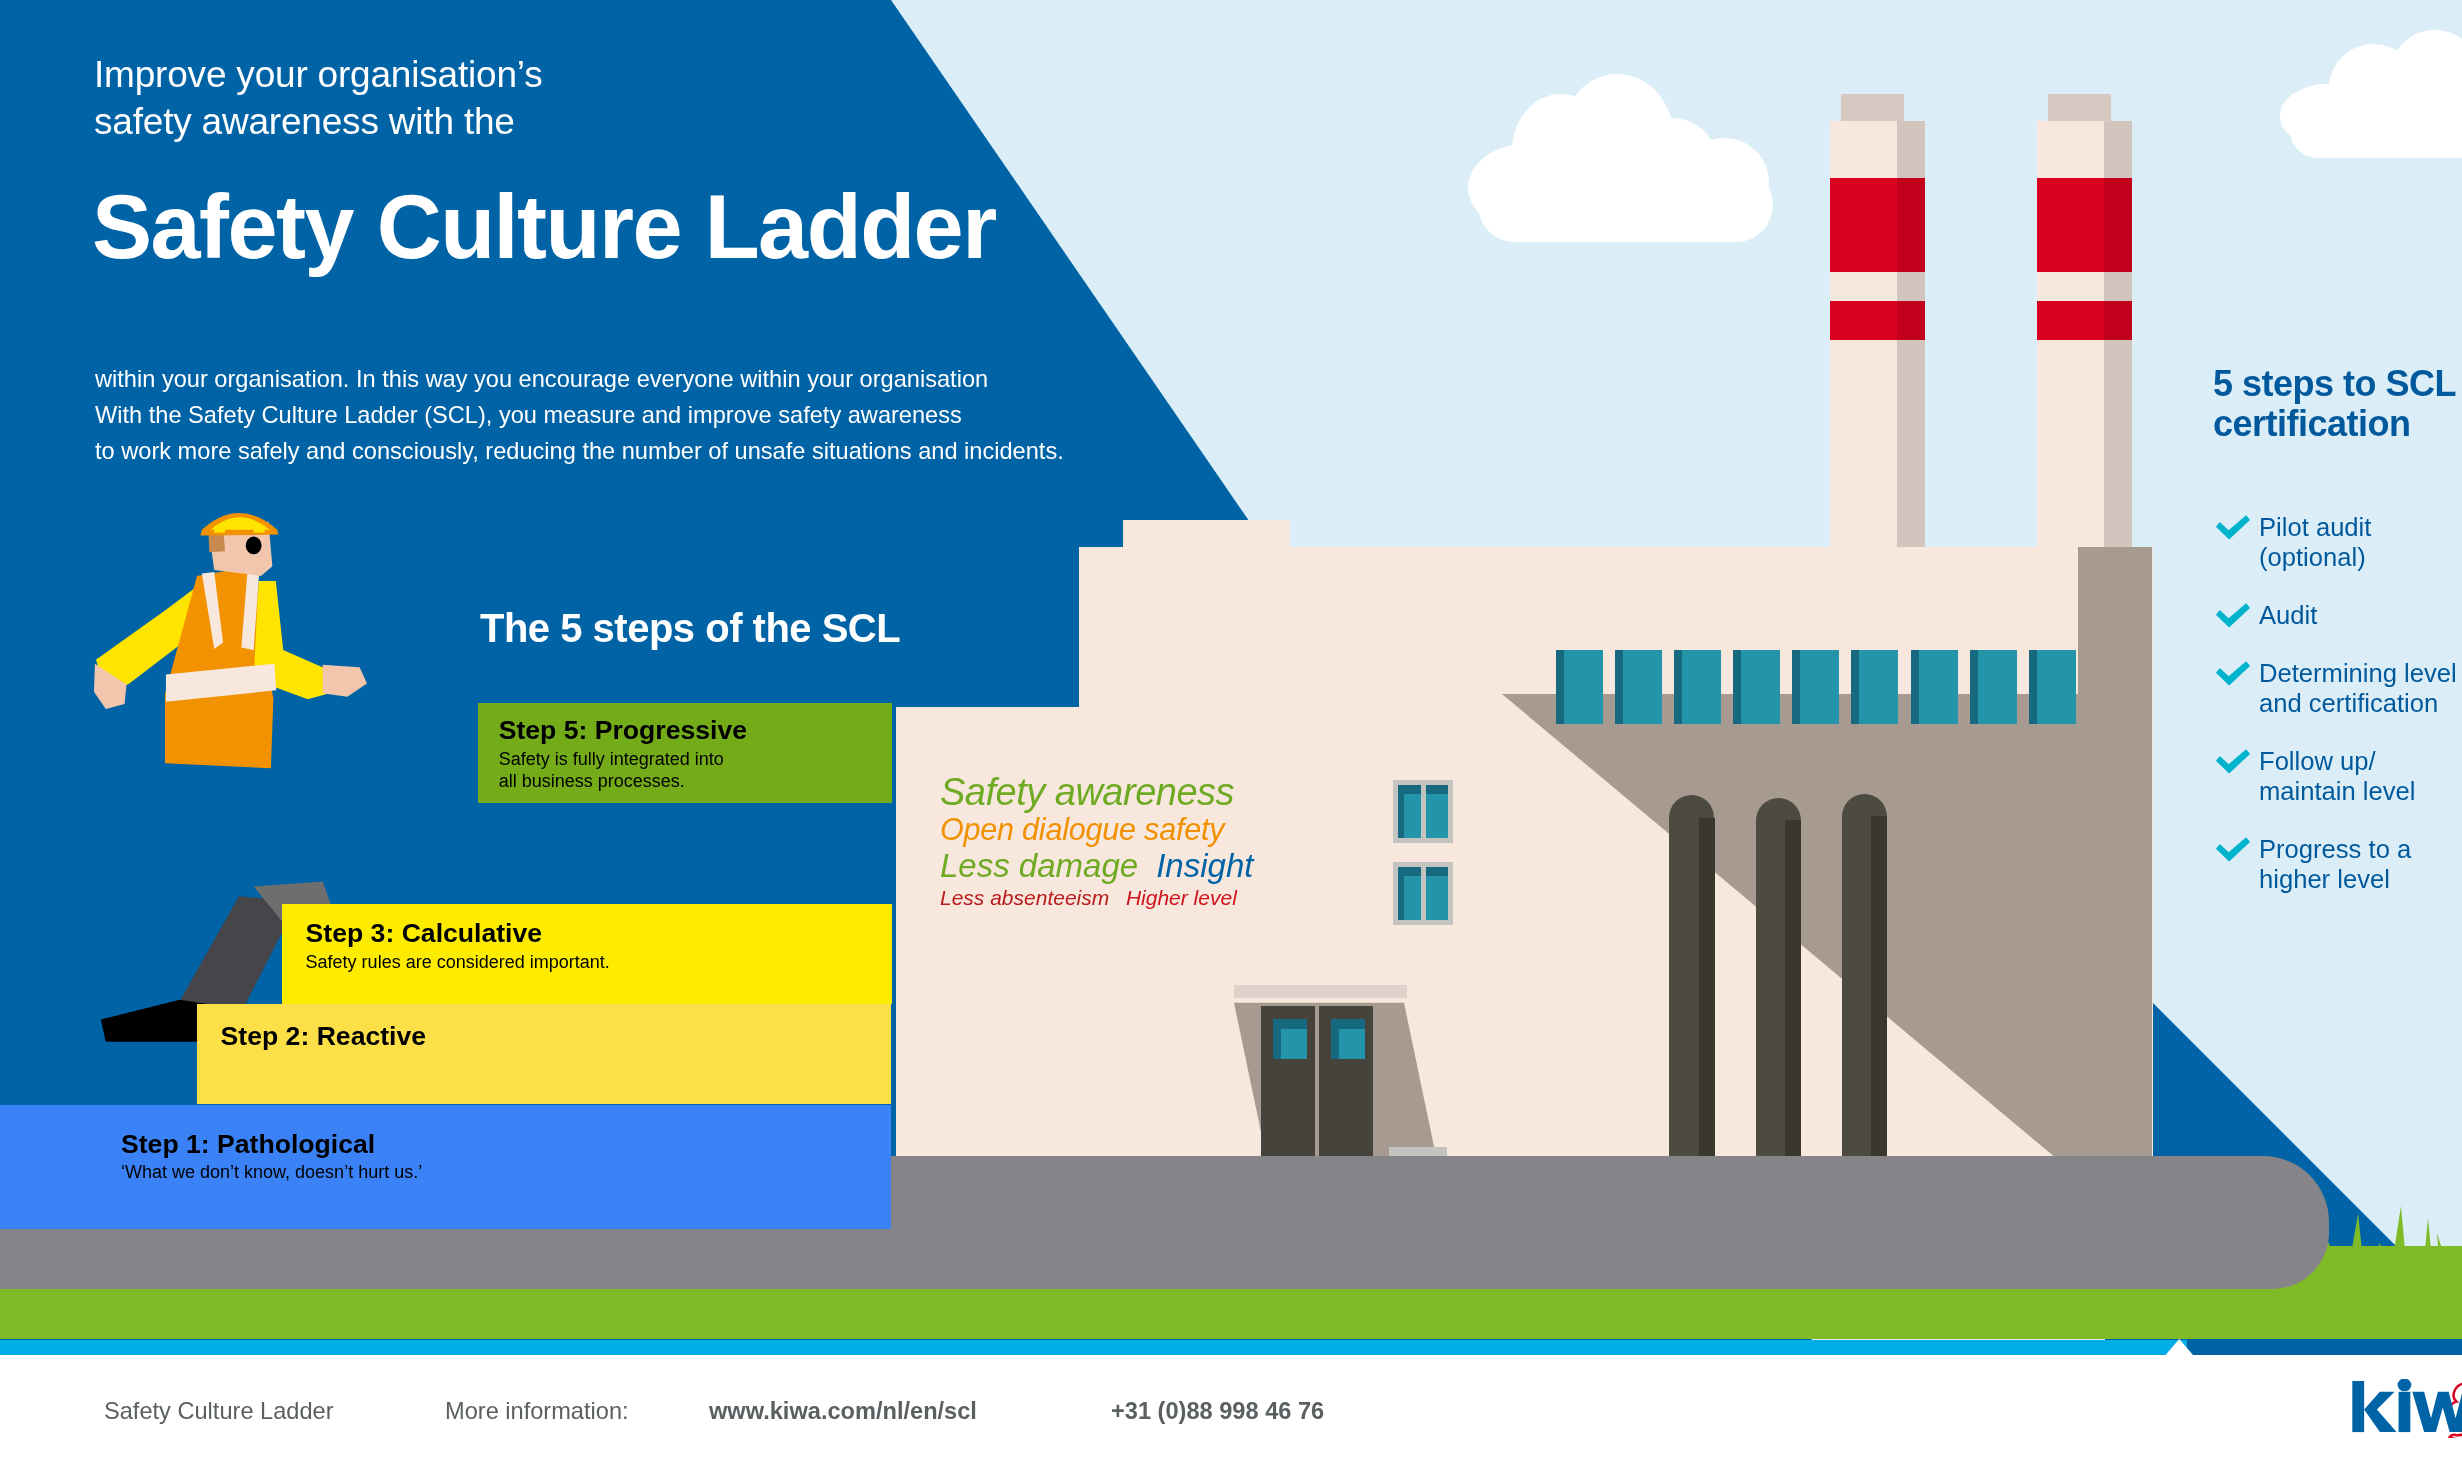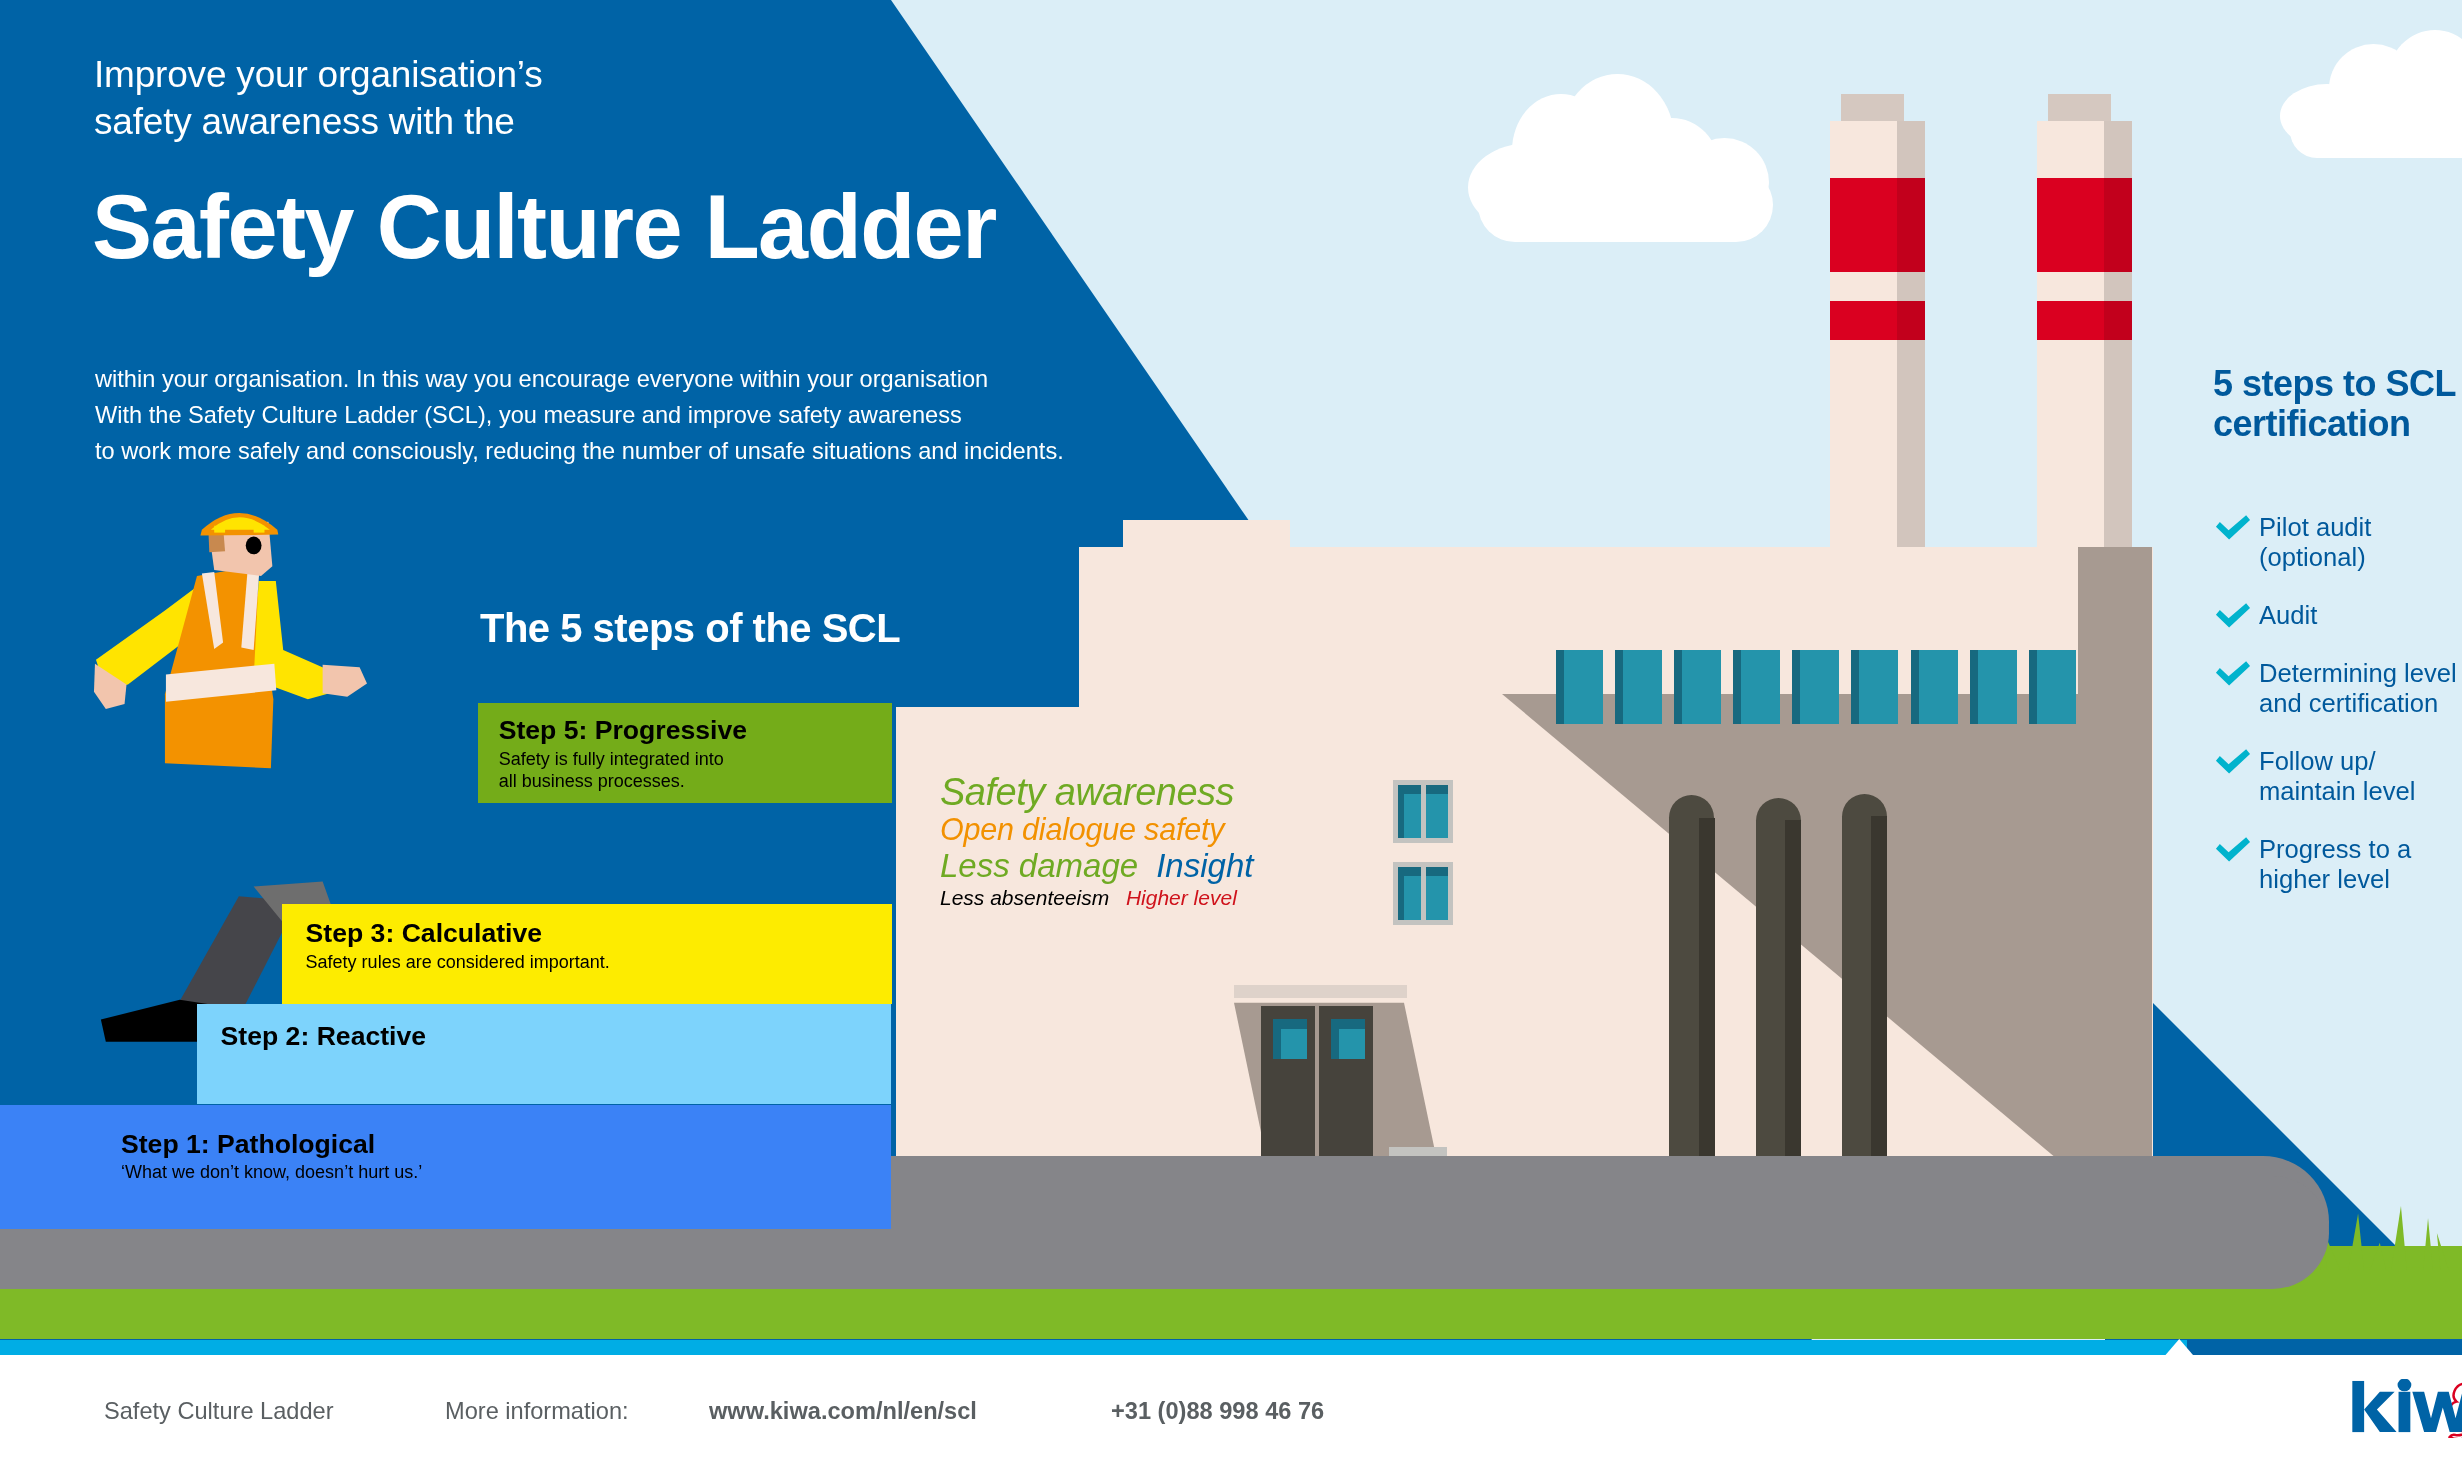--- a/index.html
+++ b/index.html
@@ -56,21 +56,21 @@
   .step .d{font-weight:400;font-size:18px;line-height:1.22;color:#000;margin:3px 0 0 0;}
 
   
   .aw{position:absolute;left:940px;top:773px;width:443px;font-style:italic;line-height:1.03;}
   .aw .l1{font-size:38px;color:#6faa23;font-weight:400;letter-spacing:-0.5px;}
   .aw .l2{font-size:30.5px;color:#f29100;font-weight:400;margin-top:2px;letter-spacing:-0.2px;}
   .aw .l3{font-size:33px;margin-top:3px;}
   .aw .l3 .g{color:#6faa23;}
   .aw .l3 .b{color:#0063a6;}
   .aw .l4{font-size:21px;margin-top:4.9px;font-weight:400;}
-  .aw .l4 .b{color:#000000;}
+  .aw .l4 .b{color:#b91c1c;}
   .aw .l4 .r{color:#cf121b;}
 
   
   .rp-title{position:absolute;left:2213px;top:364px;width:384px;color:#00599c;
             font-size:36px;line-height:1.12;font-weight:700;letter-spacing:-0.5px;}
   .rlist{position:absolute;left:2206px;top:512px;width:404px;}
   .ritem{position:relative;margin-bottom:27.6px;padding-left:53px;}
   .ritem .lbl{color:#00599c;font-size:25.6px;line-height:1.18;font-weight:400;}
   .tick{position:absolute;left:7.9px;top:3px;width:37px;height:25.6px;}
 
@@ -282,21 +282,21 @@
     <p class="d">Safety is fully integrated into</p>
     <p class="d" style="margin-top:0">all business processes.</p>
   </div>
 
 
   <div class="step" style="left:282px;top:904px;width:610px;height:100px;background:#fdec00;padding:14.8px 14.8px 0 23.6px;">
     <p class="t">Step 3: Calculative</p>
     <p class="d">Safety rules are considered important.</p>
   </div>
 
-  <div class="step" style="left:197px;top:1004px;width:694px;height:100px;background:#7dd3fc;padding:17.7px 14.8px 0 23.6px;">
+  <div class="step" style="left:197px;top:1004px;width:694px;height:100px;background:#fde047;padding:17.7px 14.8px 0 23.6px;">
     <p class="t">Step 2: Reactive</p>
   </div>
 
   <div class="step" style="left:0px;top:1105px;width:891px;height:124px;background:#3b82f6;padding:24.6px 14.8px 0 121px;">
     <p class="t">Step 1: Pathological</p>
     <p class="d">‘What we don’t know, doesn’t hurt us.’</p>
   </div>
 
   <div class="aw">
     <div class="l1">Safety awareness</div>

